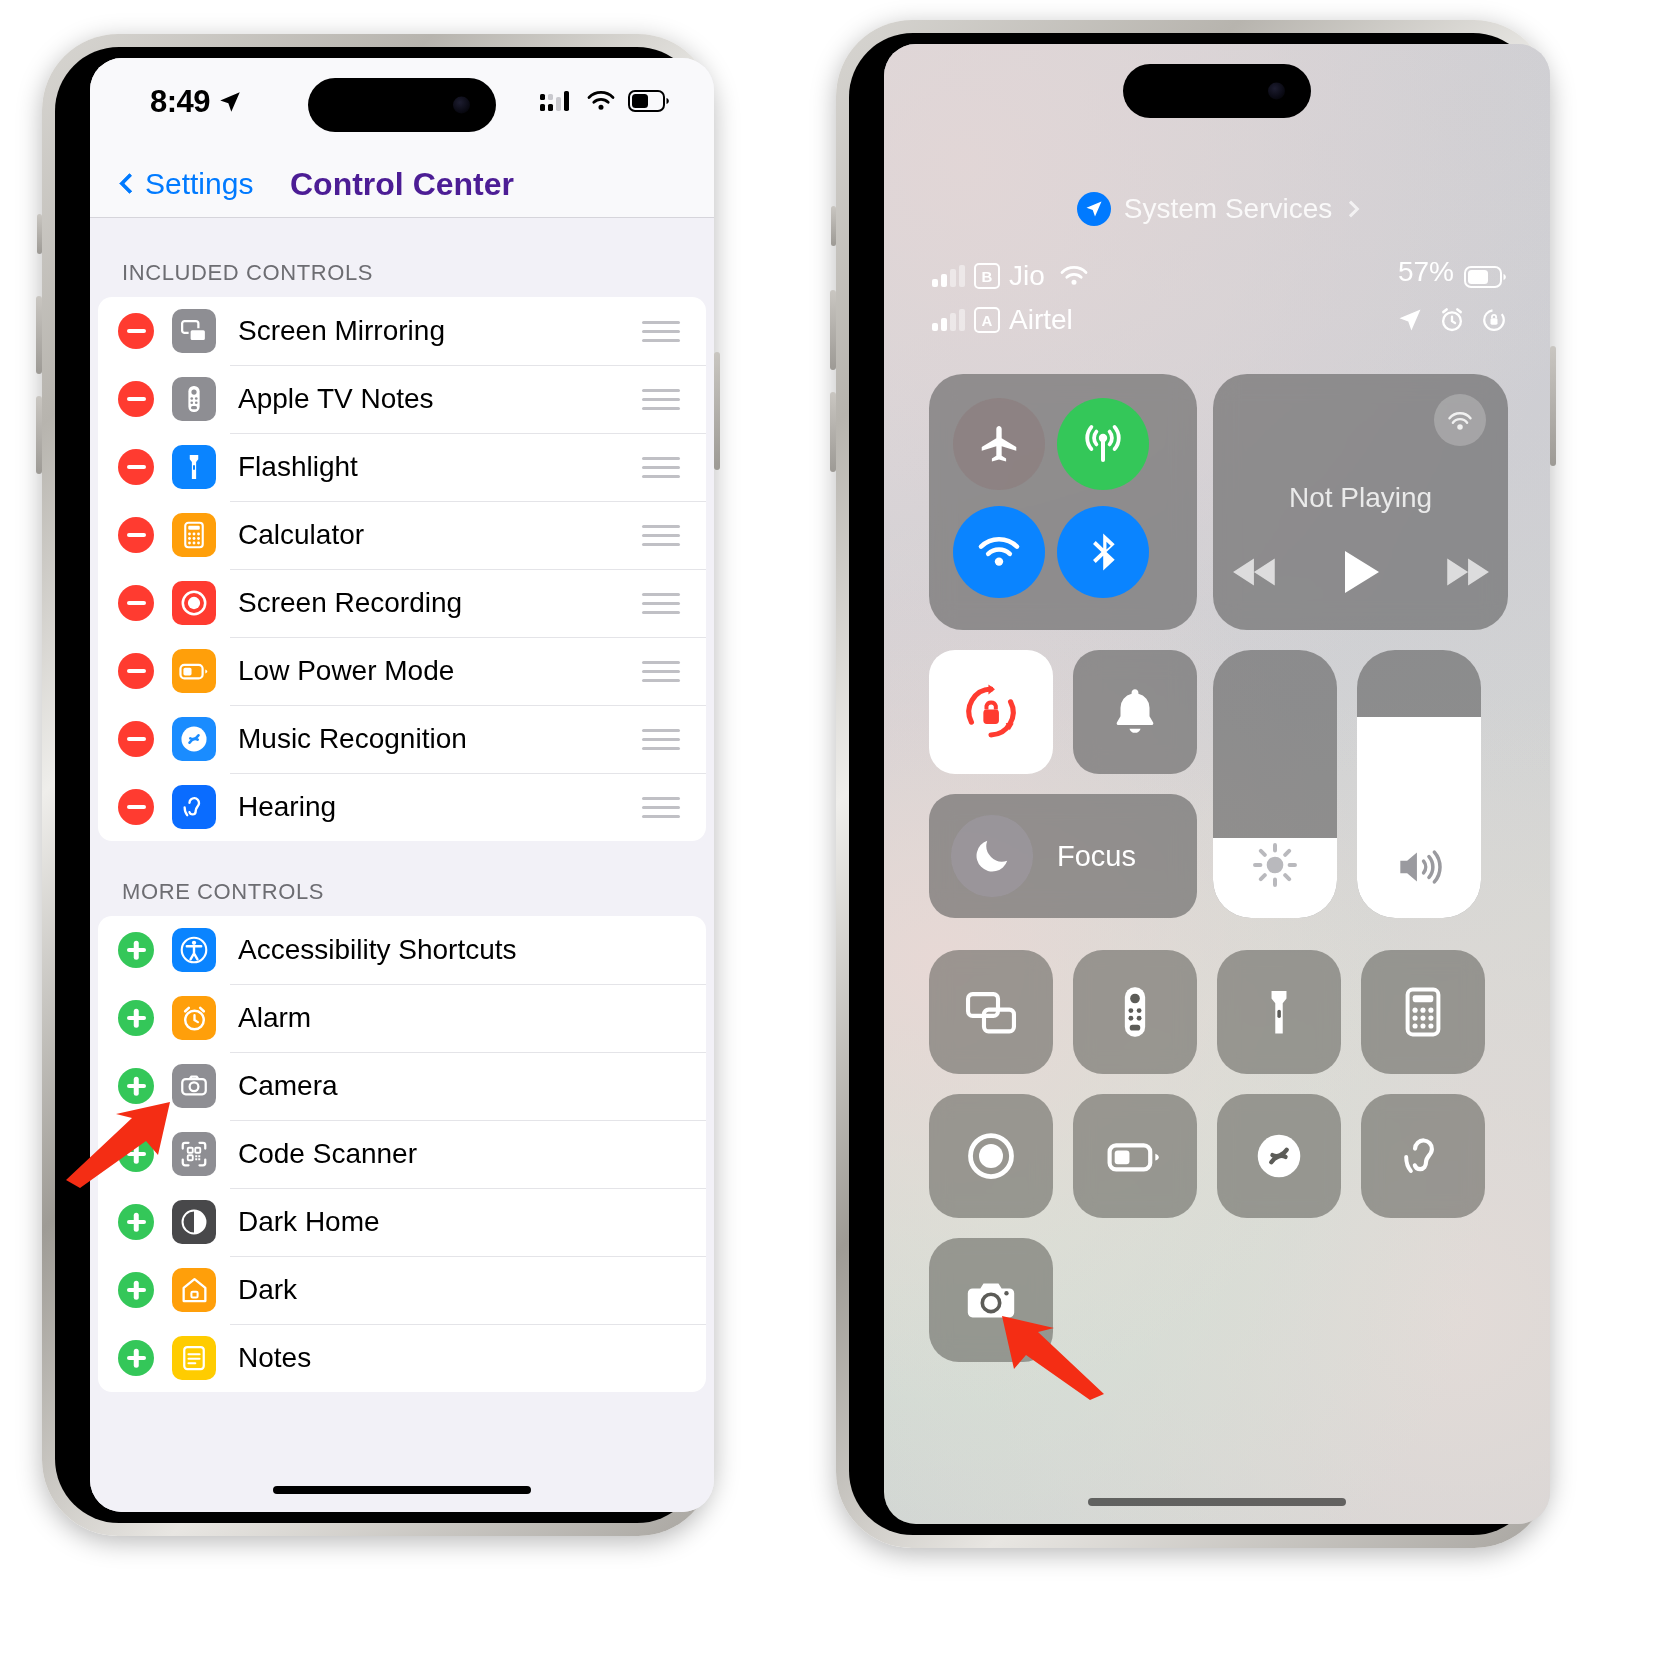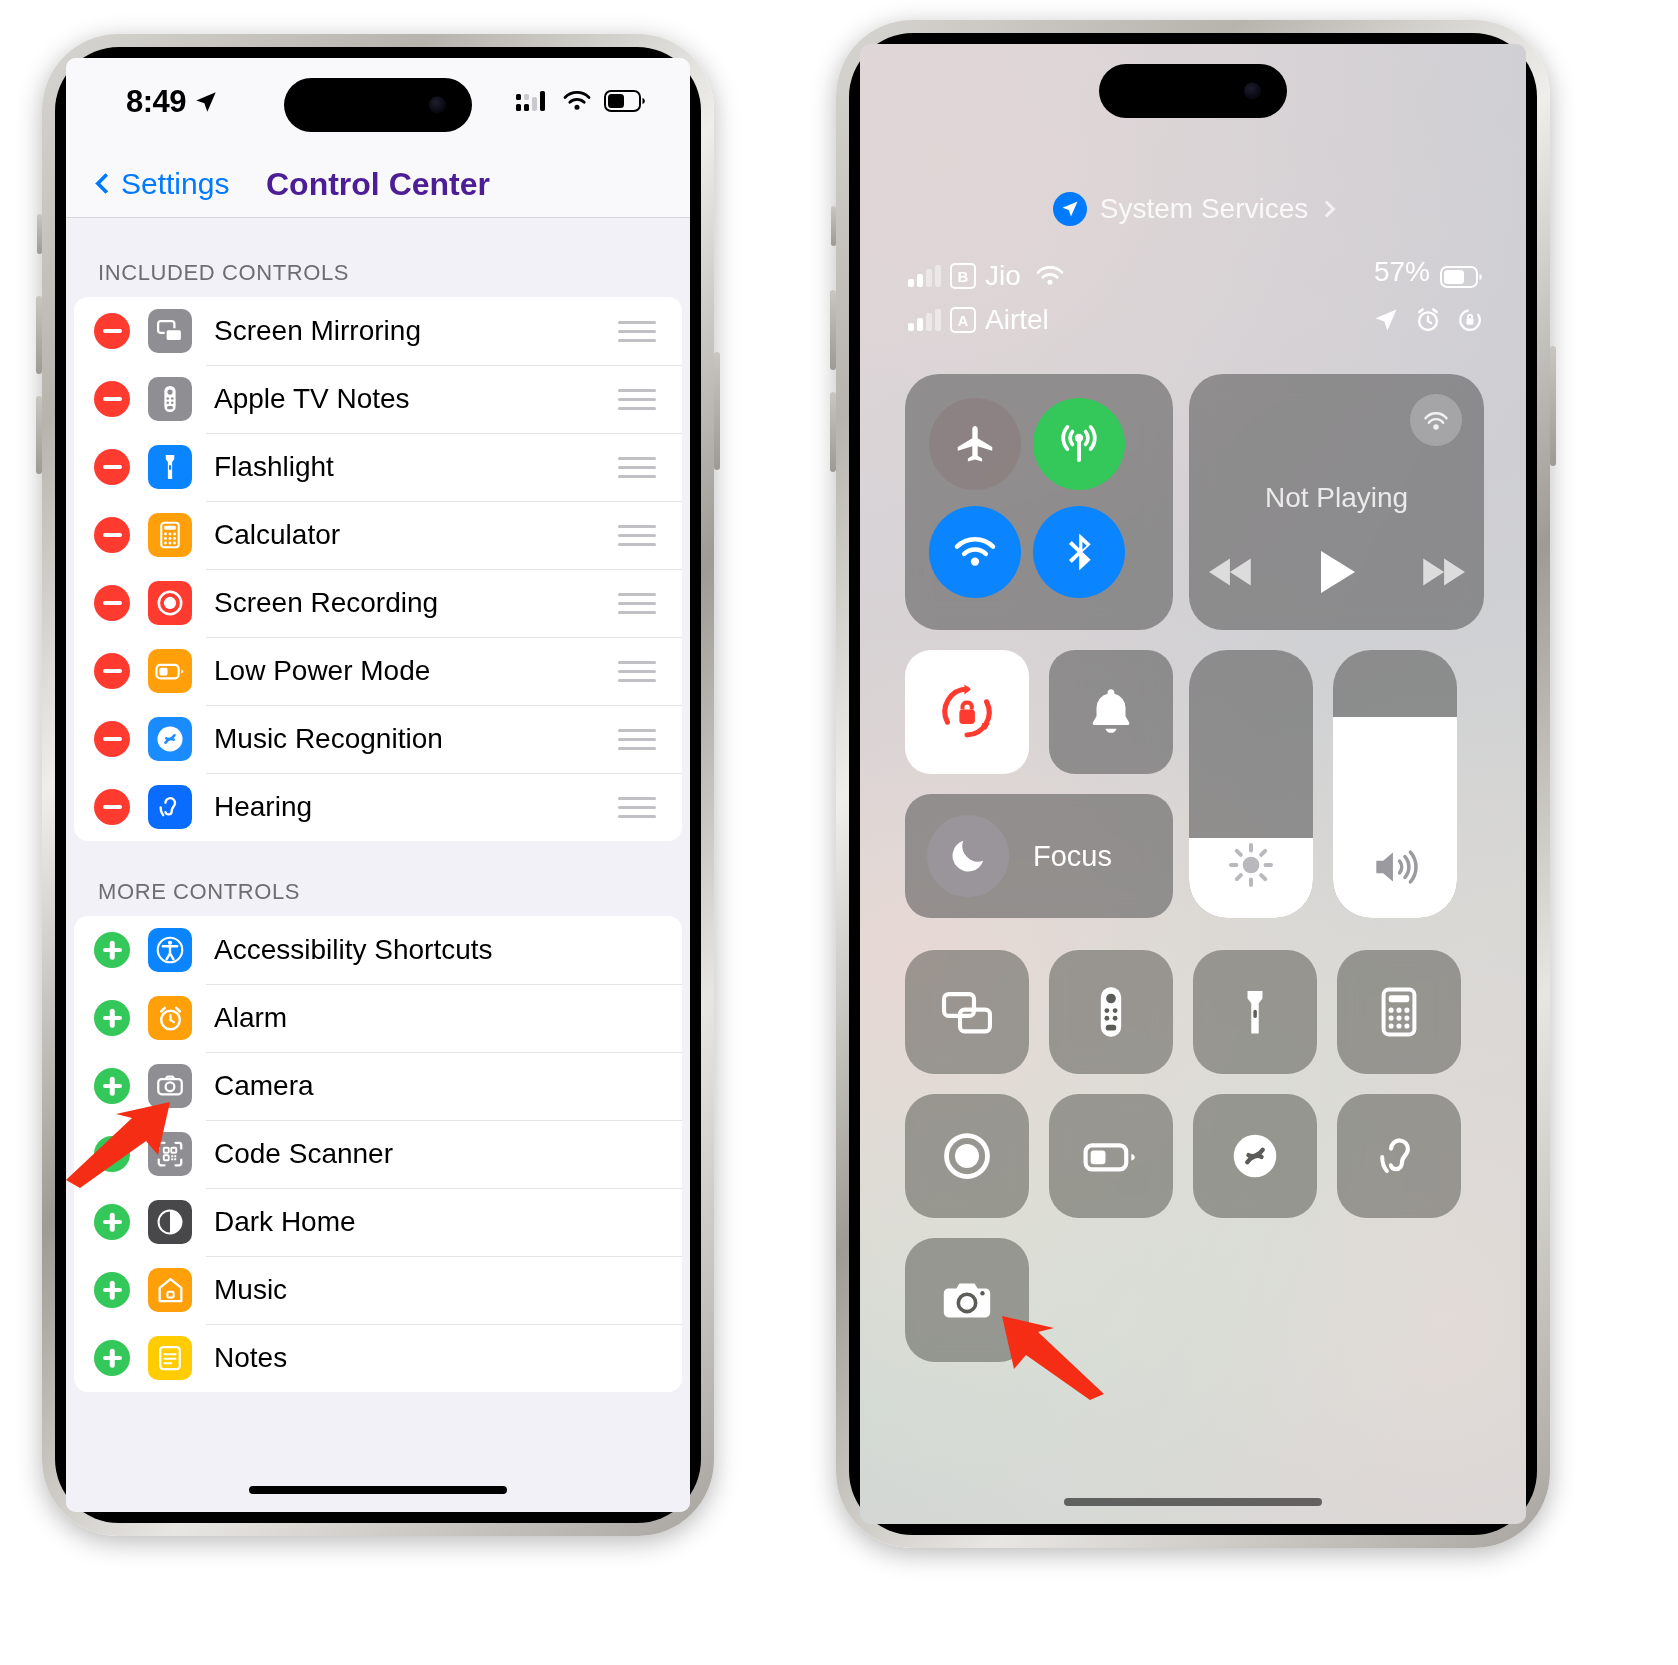--- a/index.html
+++ b/index.html
@@ -4,21 +4,21 @@
 <style>
   * { box-sizing: border-box; margin:0; padding:0; }
   html,body { width:1678px; height:1665px; background:#ffffff; font-family:"Liberation Sans", sans-serif; }
   .stage { position:relative; width:1678px; height:1665px; overflow:hidden; background:#fff; }
 
   
   .phone { position:absolute; border-radius:76px; background:
       linear-gradient(135deg,#d8d6d2 0%,#b7b4ae 18%,#efeeeb 35%,#9e9b95 55%,#e8e6e2 75%,#a8a5a0 100%);
       padding:13px; box-shadow:0 6px 26px rgba(0,0,0,.28); }
   .phone-inner { position:relative; width:100%; height:100%; border-radius:64px; background:#000; padding:11px; }
-  .screen { position:relative; width:100%; height:100%; border-radius:10px; overflow:hidden; }
+  .screen { position:relative; width:100%; height:100%; border-radius:32px; overflow:hidden;margin-left:24px; }
 
   #phone-left  { left:42px;  top:34px;  width:672px;  height:1502px; }
   #phone-right { left:836px; top:20px;  width:714px;  height:1528px; }
 
   
   .sbtn { position:absolute; background:linear-gradient(180deg,#c9c6c1,#9d9a95); border-radius:3px; }
 
   
   .island { position:absolute; left:50%; transform:translateX(-50%); top:20px;
             width:188px; height:54px; background:#000; border-radius:27px; z-index:40; }
@@ -436,21 +436,21 @@
                     <span class="badge plus" style="position: relative;">
                       <span class="bar"></span>
                       <span class="bar v"></span>
                     </span>
                     <span class="appicon" style="background: rgb(255, 159, 10);">
                       <svg viewBox="0 0 24 24" width="31" height="31">
                         <path d="M12 3.2 3.6 10v10.2h16.8V10z" fill="none" stroke="#fff" stroke-width="1.8" stroke-linejoin="round"></path>
                         <rect x="9.6" y="13" width="4.8" height="4.4" rx="1" fill="none" stroke="#fff" stroke-width="1.6"></rect>
                       </svg>
                     </span>
-                    <span class="rowlabel">Music</span>
+                    <span class="rowlabel">Dark</span>
                   </div>
                   <div class="row">
                     <span class="badge plus" style="position: relative;">
                       <span class="bar"></span>
                       <span class="bar v"></span>
                     </span>
                     <span class="appicon" style="background: rgb(255, 204, 0);">
                       <svg viewBox="0 0 24 24" width="30" height="30">
                         <rect x="4.2" y="3.2" width="15.6" height="17.6" rx="2.4" fill="none" stroke="#fff" stroke-width="1.8"></rect>
                         <path d="M7.6 9h8.8M7.6 12.6h8.8M7.6 16.2h5.4" stroke="#fff" stroke-width="1.7" stroke-linecap="round"></path>

